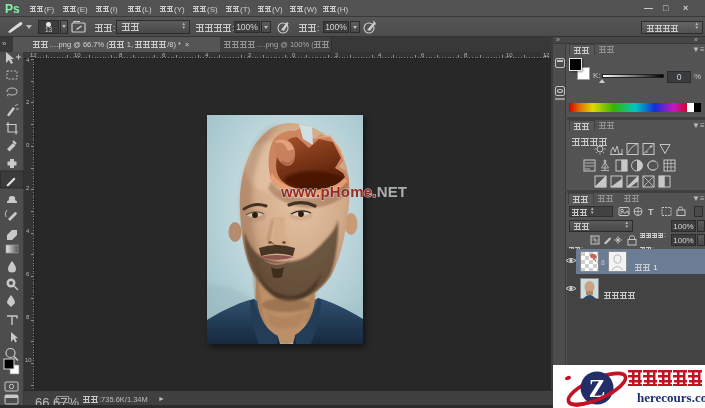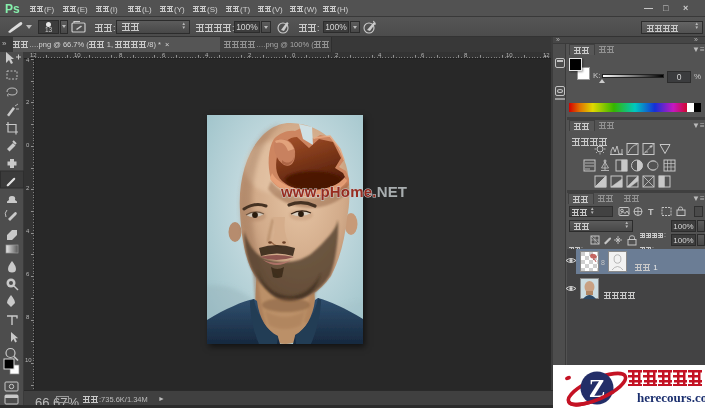--- a/index.html
+++ b/index.html
@@ -45,21 +45,21 @@
  linear-gradient(#c9c9c9,#c9c9c9) 2px 0/1px 6px no-repeat,
  linear-gradient(#c9c9c9,#c9c9c9) 4px 1px/1px 5px no-repeat}
 .winbtn{position:absolute;top:3px;color:#cfcfcf;font-size:9px;font-weight:bold}
 
 #optbar{left:0;top:17px;width:705px;height:20px;background:linear-gradient(#555,#4c4c4c);border-bottom:1px solid #333}
 .optlabel{position:absolute;font-size:9px;color:#c8c8c8}
 .optbox{position:absolute;background:#3d3d3d;border:1px solid #2c2c2c;color:#d6d6d6;font-size:8.5px;text-align:center}
 .dropdown{position:absolute;background:linear-gradient(#5c5c5c,#484848);border:1px solid #2c2c2c;color:#d9d9d9;font-size:9px}
 
 #tabrow{left:0;top:37px;width:553px;height:15px;background:#383838}
-.tab1{position:absolute;left:13px;top:37px;width:230px;height:15px;background:#555;border-right:1px solid #2e2e2e;color:#d5d5d5;font-size:7.5px;line-height:15px;padding-left:0;white-space:nowrap;overflow:hidden}
+.tab1{position:absolute;left:13px;top:37px;width:230px;height:15px;background:#555;border-right:1px solid #2e2e2e;color:#d5d5d5;font-size:7.5px;line-height:15px;padding-left:20px;white-space:nowrap;overflow:hidden}
 .tab2{position:absolute;left:220px;top:37px;width:112px;height:15px;background:#404040;border-right:1px solid #2e2e2e;color:#a8a8a8;font-size:7.5px;line-height:15px;padding-left:4px;white-space:nowrap;overflow:hidden}
 
 #canvas{left:24px;top:52px;width:527px;height:338px;background:#282828}
 #hruler{left:24px;top:52px;width:527px;height:7px;background:#333;border-bottom:1px solid #222;
 background-image:repeating-linear-gradient(90deg,#808080 0 1px,transparent 1px 2.715px),repeating-linear-gradient(90deg,#909090 0 1px,transparent 1px 21.72px);background-size:527px 2px,527px 4px;background-position:0 5px,0 3px;background-repeat:no-repeat}
 #vruler{left:24px;top:59px;width:11px;height:331px;background:#333;border-right:1px solid #222;
 background-image:repeating-linear-gradient(180deg,#808080 0 1px,transparent 1px 2.715px),repeating-linear-gradient(180deg,#909090 0 1px,transparent 1px 21.72px);background-size:2px 331px,4px 331px;background-position:9px 0,7px 0;background-repeat:no-repeat}
 .rnum{position:absolute;font-size:6px;color:#b5b5b5;line-height:7px}
 
 #tools{left:0;top:52px;width:24px;height:356px;background:#4d4d4d;border-right:1px solid #3a3a3a}

